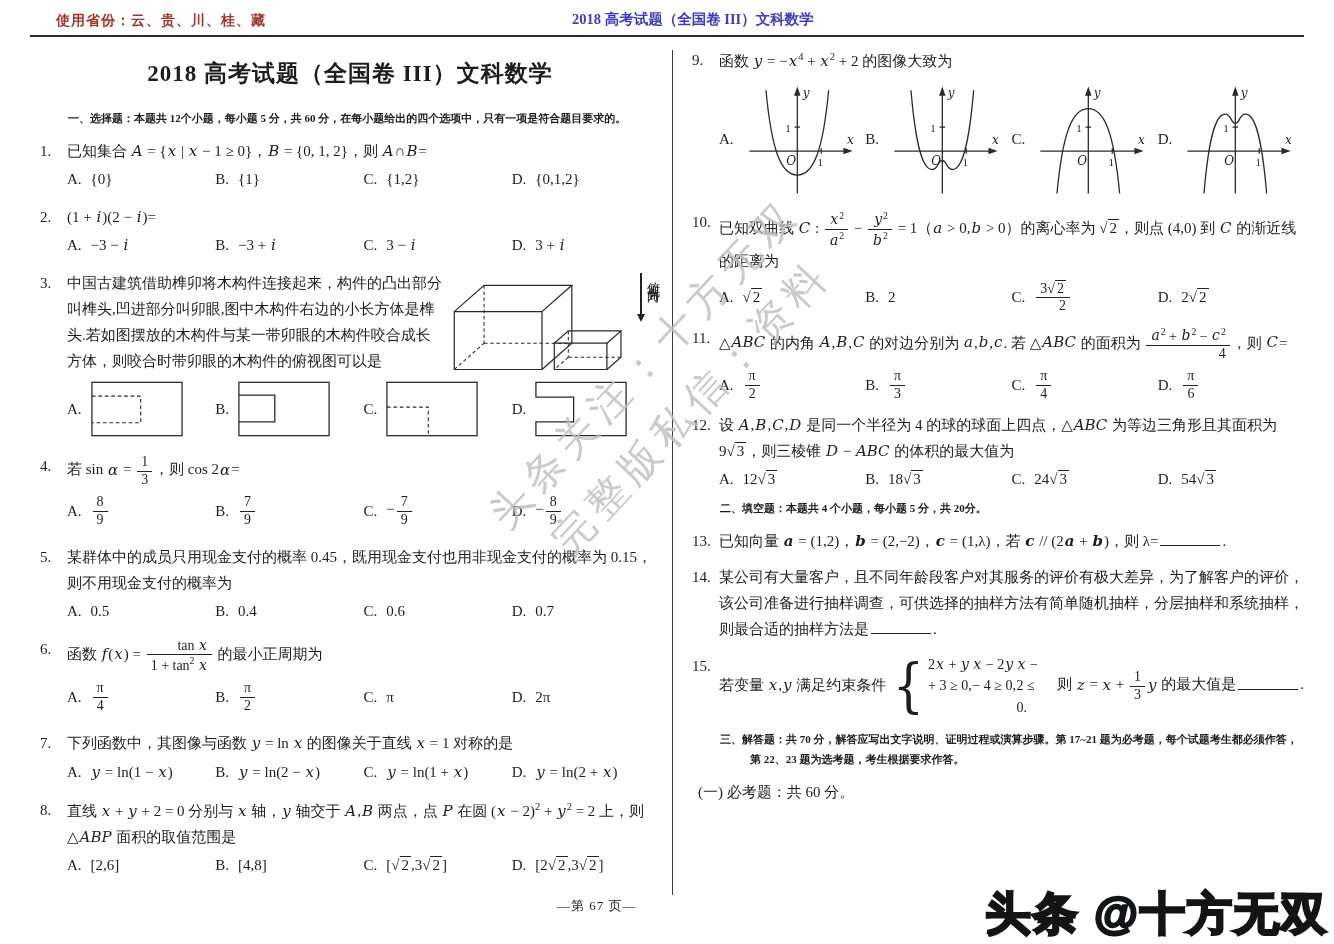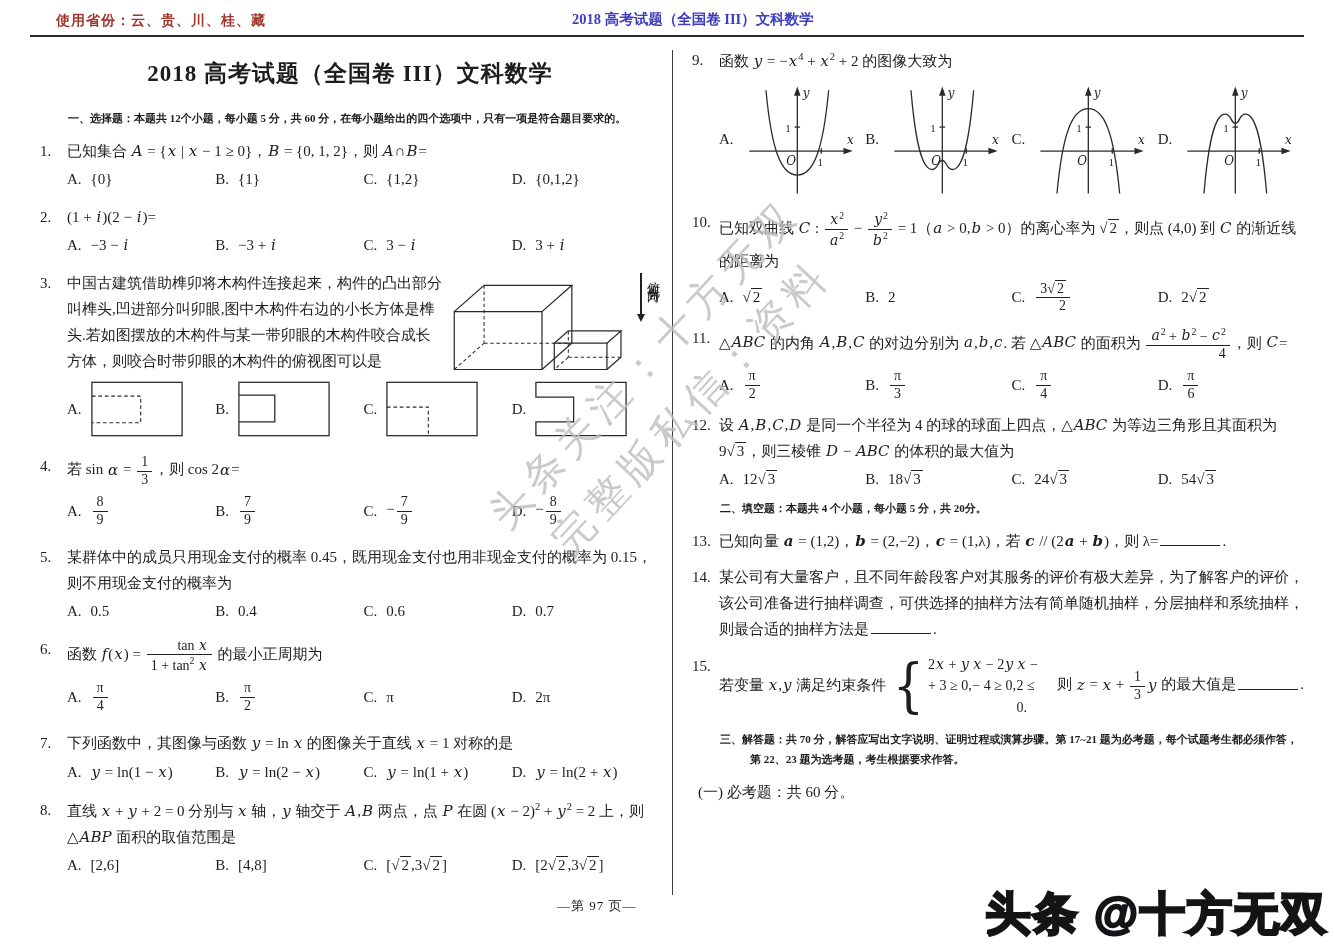--- a/index.html
+++ b/index.html
@@ -589,20 +589,20 @@
                 </span>
               </span>
             </div>
           </div>
         </div>
         <div class="sec-h">三、解答题：共 70 分，解答应写出文字说明、证明过程或演算步骤。第 17~21 题为必考题，每个试题考生都必须作答，第 22、23 题为选考题，考生根据要求作答。</div>
         <div class="sub-h">(一) 必考题：共 60 分。</div>
       </div>
   </div>
 
-  <div class="footer">—第 97 页—</div>
+  <div class="footer">—第 67 页—</div>
 
   <div class="wm-diag">
     <div>头条关注：十方无双</div>
     <div>完整版私信：资料</div>
   </div>
   <div class="wm-corner">头条 @十方无双</div>
 </div>
 
 </body></html>

